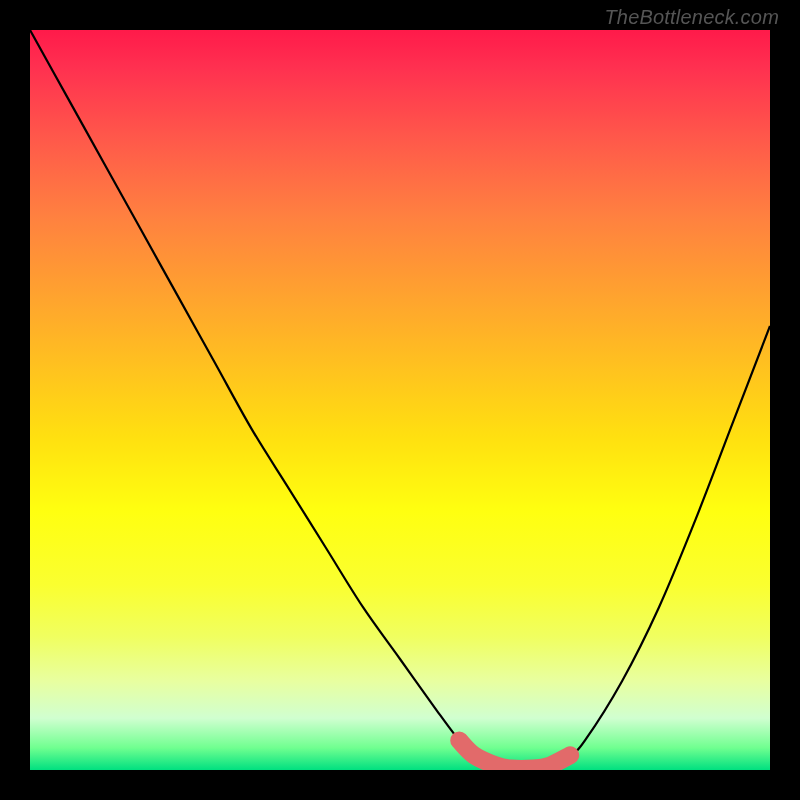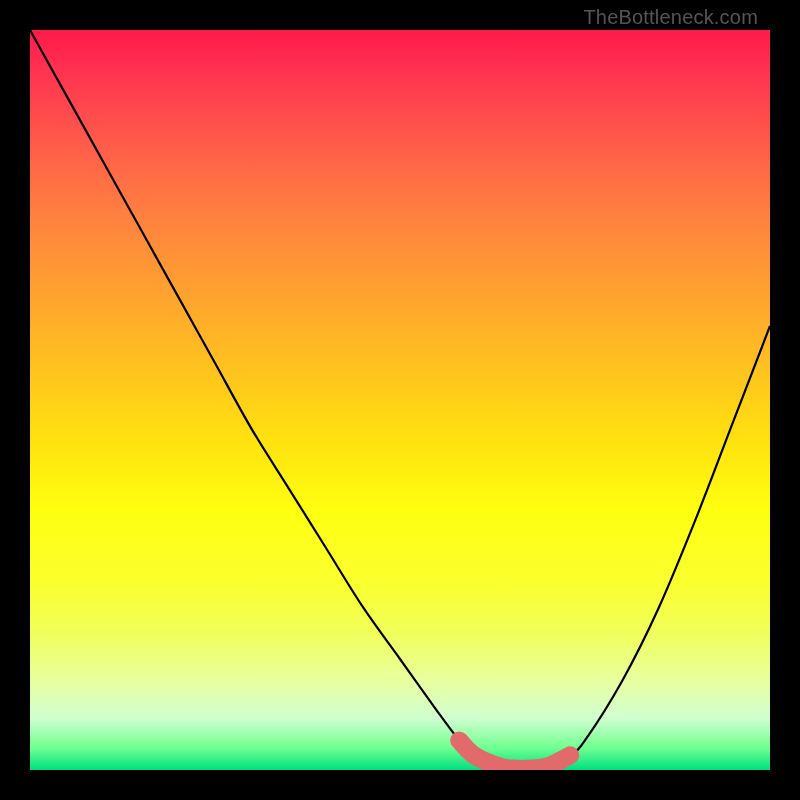--- a/index.html
+++ b/index.html
@@ -29,26 +29,27 @@
       #f0ff60 82%,
       #e8ffa0 88%,
       #d0ffd0 93%,
       #70ff90 97%,
       #00e080 100%
     );
   }
   .watermark {
     position: absolute;
     top: 6px;
-    right: 42px;
+    right: 21px;
     color: #555555;
     font-family: Arial, Helvetica, sans-serif;
     font-size: 20px;
     font-weight: 500;
     letter-spacing: 0.2px;
+    font-style: italic;
   }
   svg.curve {
     position: absolute;
     left: 0;
     top: 0;
     width: 740px;
     height: 740px;
   }
 </style>
 </head>

